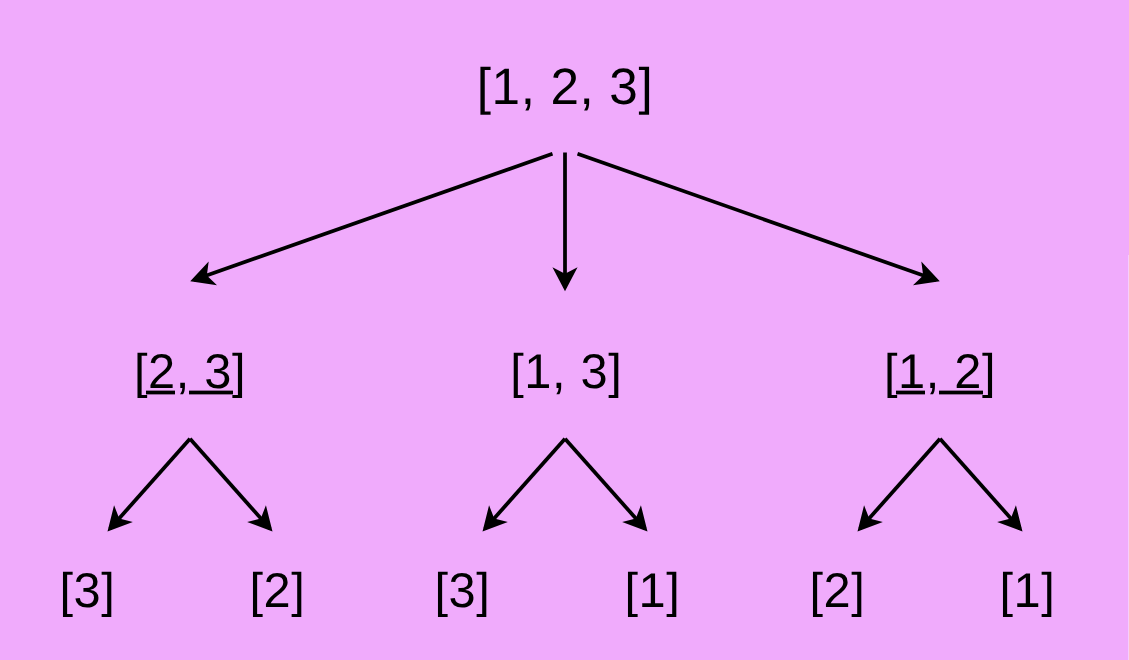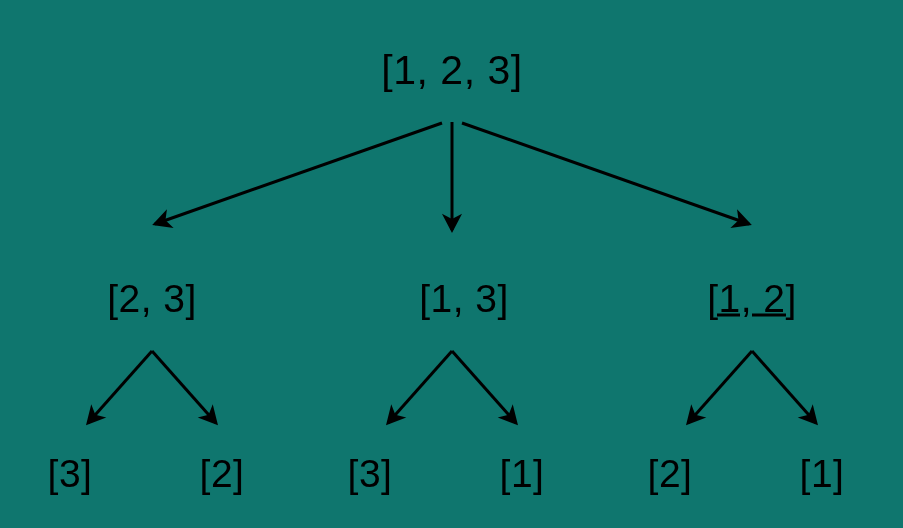--- a/index.html
+++ b/index.html
@@ -34,21 +34,21 @@
     letter-spacing: 0.5px;
     line-height: 1;
   }
   .level-0 { font-size: 41px; }
   .level-1 { font-size: 39px; }
   .level-2 { font-size: 39px; }
 </style>
 </head>
 <body>
 
-<div id="diagram-root" style="width: 903px; height: 528px; background: #0f766e;">
+<div id="diagram-root" style="width: 903px; height: 528px; background: #f0abfc;">
 
   <svg id="edge-layer" viewBox="0 0 903 528" width="903" height="528" xmlns="http://www.w3.org/2000/svg">
     <defs>
       <marker id="arrowhead" markerWidth="7.2" markerHeight="7.2" refX="5.6" refY="3.6" orient="auto" markerUnits="strokeWidth">
         <path d="M 0.2,0.25 L 6.6,3.6 L 0.2,6.95 L 1.9,3.6 Z" fill="#000000"></path>
       </marker>
     </defs>
     <g id="edges" stroke="#000000" stroke-width="3" fill="none" stroke-linecap="butt">
         <line x1="442" y1="123" x2="155" y2="224" marker-end="url(#arrowhead)"></line>
         <line x1="452" y1="122" x2="452" y2="230" marker-end="url(#arrowhead)"></line>
@@ -57,22 +57,22 @@
         <line x1="152" y1="351" x2="216" y2="423" marker-end="url(#arrowhead)"></line>
         <line x1="452" y1="351" x2="388" y2="423" marker-end="url(#arrowhead)"></line>
         <line x1="452" y1="351" x2="516" y2="423" marker-end="url(#arrowhead)"></line>
         <line x1="752" y1="351" x2="688" y2="423" marker-end="url(#arrowhead)"></line>
         <line x1="752" y1="351" x2="816" y2="423" marker-end="url(#arrowhead)"></line>
       </g>
   </svg>
 
   <div id="labels">
       <div class="node-label level-0" style="left: 452px; top: 70px;">[1, 2, 3]</div>
-      <div class="node-label level-1" style="left: 152px; top: 298px;">[2, 3]</div>
-      <div class="node-label level-1" style="left: 464px; top: 298px;">[1, 3]</div>
+      <div class="node-label level-1" style="left: 152px; top: 298px; text-decoration: underline;">[2, 3]</div>
+      <div class="node-label level-1" style="left: 453px; top: 298px;">[1, 3]</div>
       <div class="node-label level-1" style="left: 752px; top: 298px; text-decoration: underline;">[1, 2]</div>
       <div class="node-label level-2" style="left: 70px; top: 473px;">[3]</div>
       <div class="node-label level-2" style="left: 222px; top: 473px;">[2]</div>
       <div class="node-label level-2" style="left: 370px; top: 473px;">[3]</div>
       <div class="node-label level-2" style="left: 522px; top: 473px;">[1]</div>
       <div class="node-label level-2" style="left: 670px; top: 473px;">[2]</div>
       <div class="node-label level-2" style="left: 822px; top: 473px;">[1]</div>
     </div>
 
 </div>

